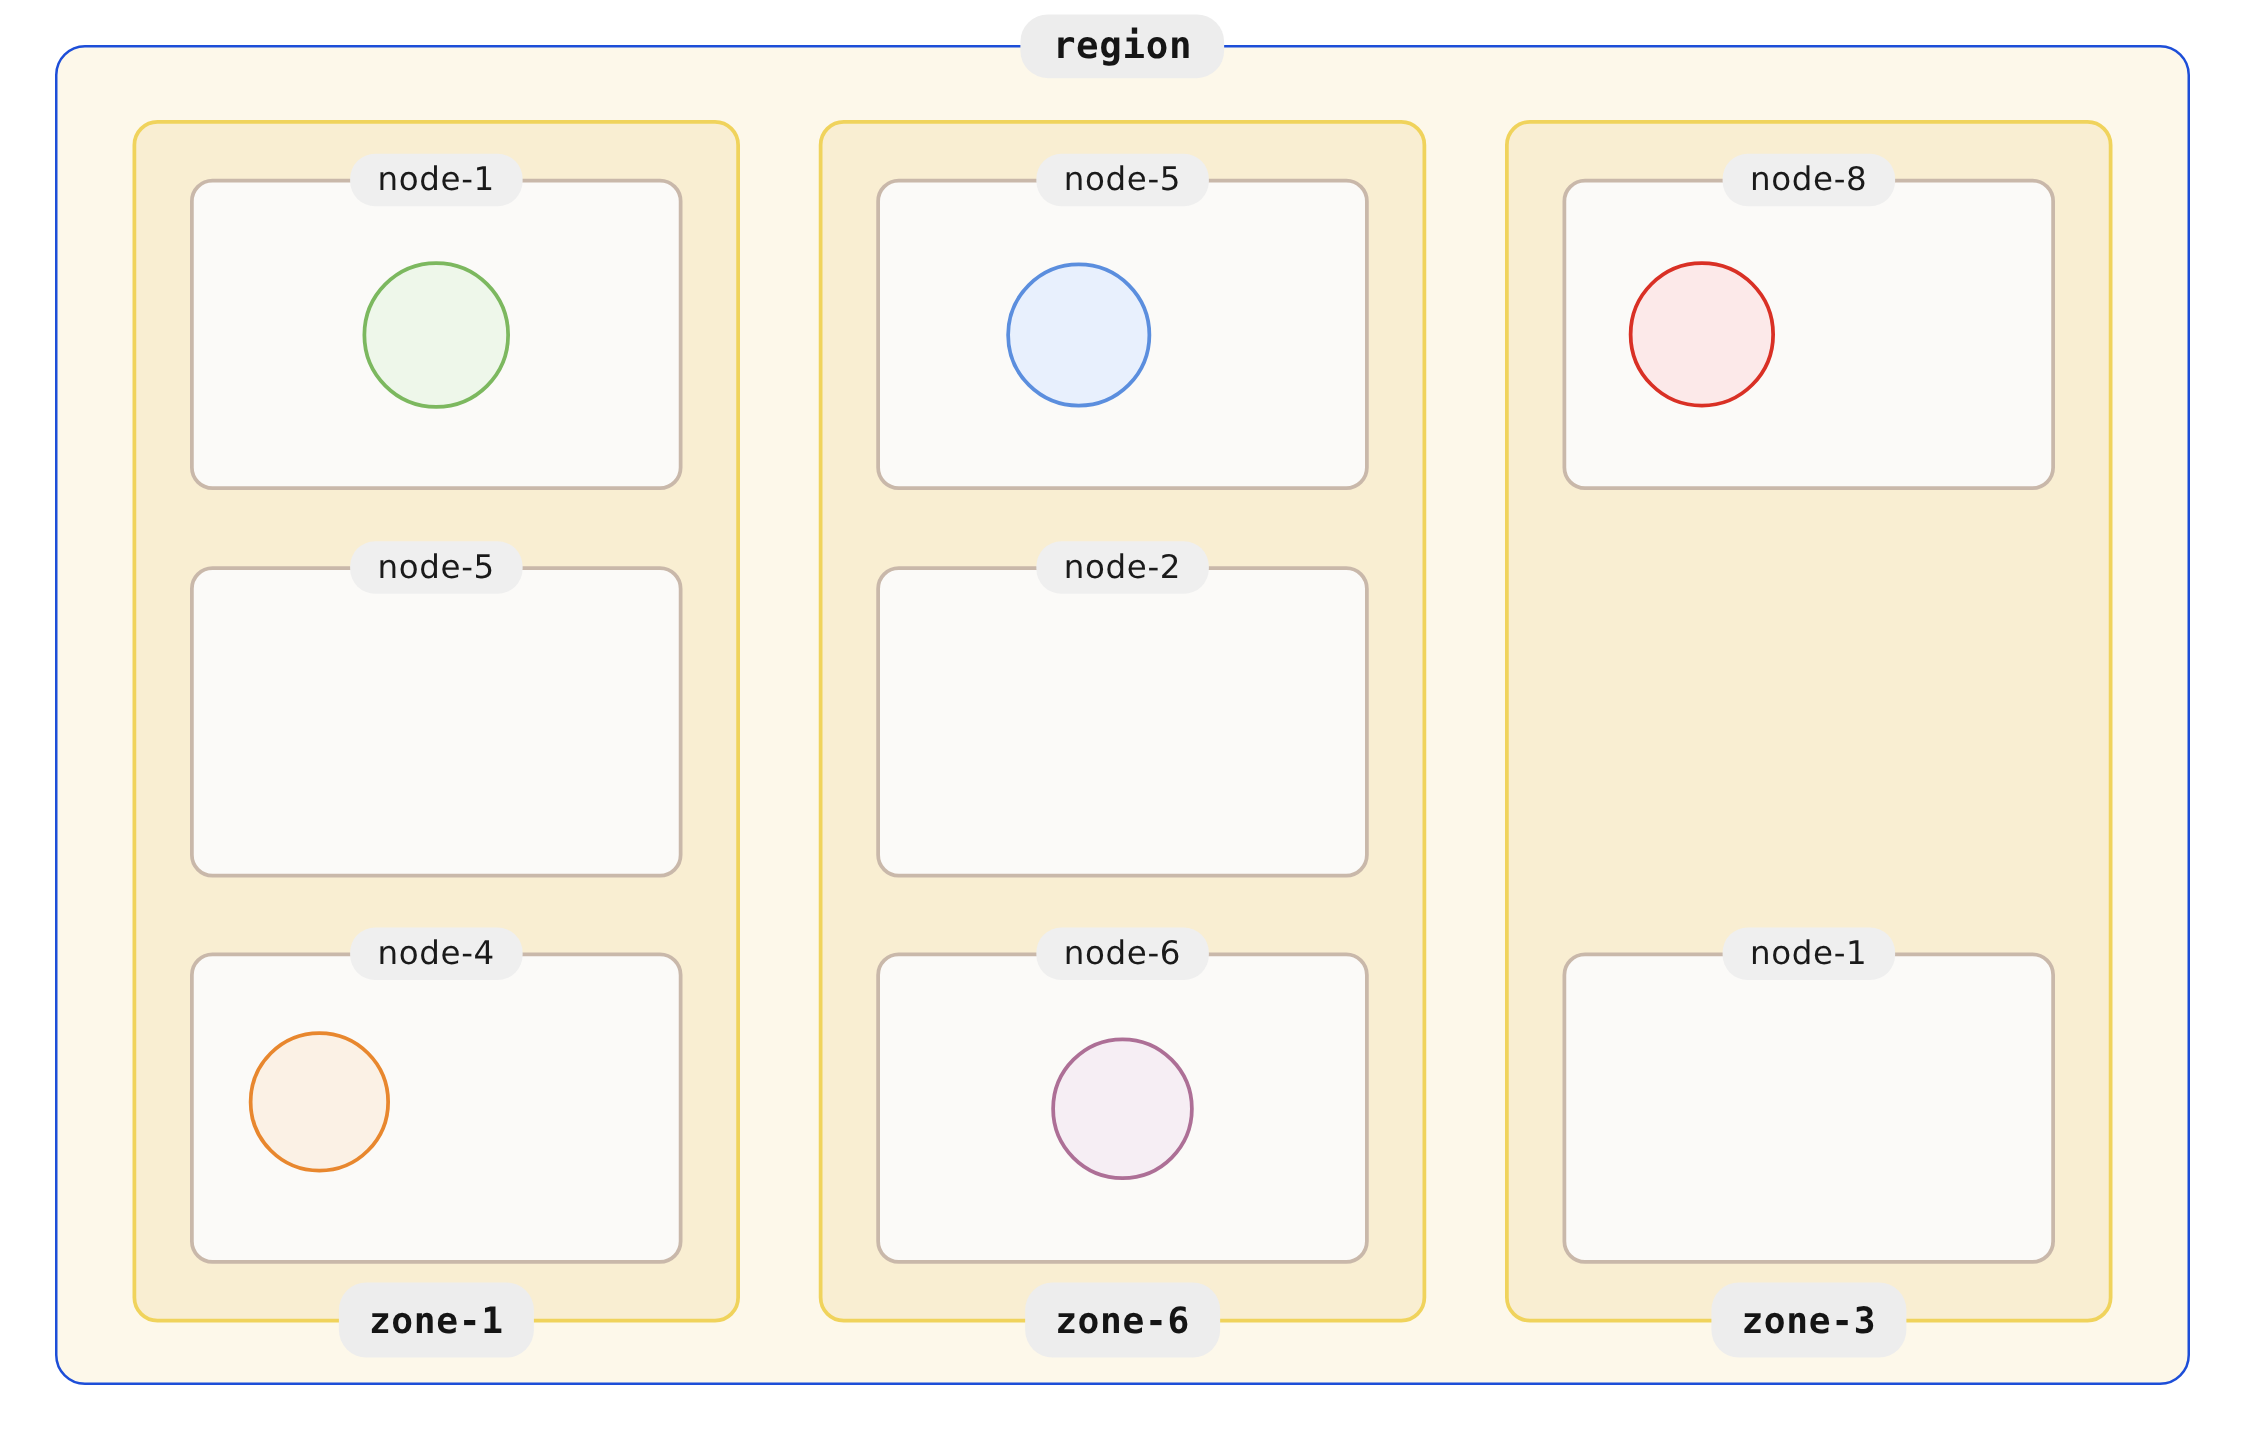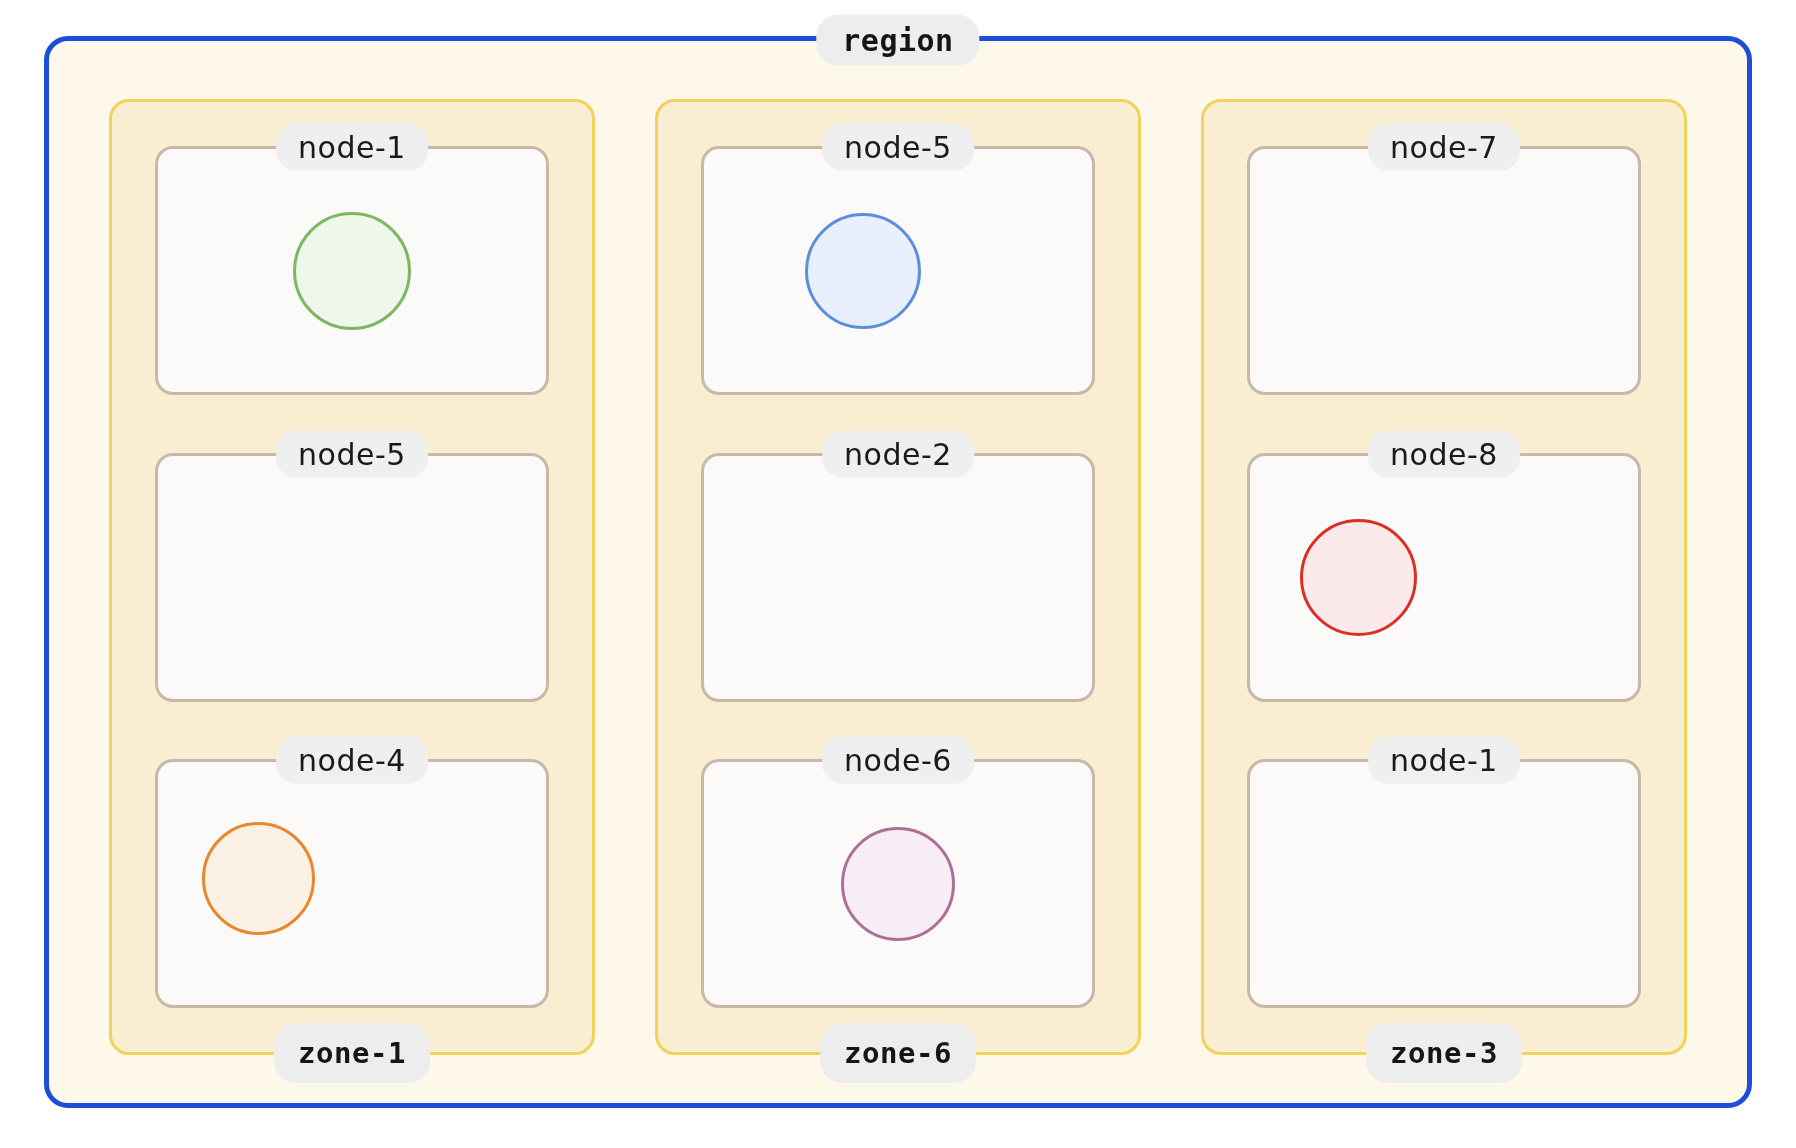--- a/index.html
+++ b/index.html
@@ -16,21 +16,21 @@
 
   
   .region {
     position: absolute;
     left: 44px;
     top: 36px;
     width: 1708px;
     height: 1072px;
     box-sizing: border-box;
     background: #fdf8ea;
-    border: 5px solid #1d4ed8;
+    border: 2px solid #1d4ed8;
     border-radius: 24px;
   }
 
   .region-label {
     position: absolute;
     left: 50%;
     top: -1px;
     transform: translate(-50%, -50%);
     background: #ededed;
     color: #151515;
@@ -110,21 +110,21 @@
 
   .node-label {
     position: absolute;
     left: 50%;
     top: -2px;
     transform: translate(-50%, -50%);
     background: #efefef;
     color: #1a1a1a;
     font-family: "DejaVu Sans", sans-serif;
     font-weight: normal;
-    font-size: 30px;
+    font-size: 26px;
     letter-spacing: 0.5px;
     padding: 6px 22px;
     border-radius: 20px;
     white-space: nowrap;
     z-index: 4;
   }
 
   
   .node-circle {
     position: absolute;
@@ -183,24 +183,20 @@
           <div class="node-circle" style="width: 114px; height: 114px; background: rgb(246, 238, 244); border-color: rgb(173, 111, 150); left: calc(50% - 57px); top: calc(50% - 57px);"></div>
         </div>
 
       </div>
     </div>
 
     <div class="zone">
       <div class="zone-label">zone-3</div>
       <div class="node-stack">
 
-        <div class="node">
-          <div class="node-label">node-7</div>
-
-        </div>
 
         <div class="node">
           <div class="node-label">node-8</div>
           <div class="node-circle" style="width: 117px; height: 117px; background: rgb(252, 233, 233); border-color: rgb(217, 48, 37); left: calc(28% - 58.5px); top: calc(50% - 58.5px);"></div>
         </div>
 
         <div class="node">
           <div class="node-label">node-1</div>
 
         </div>

